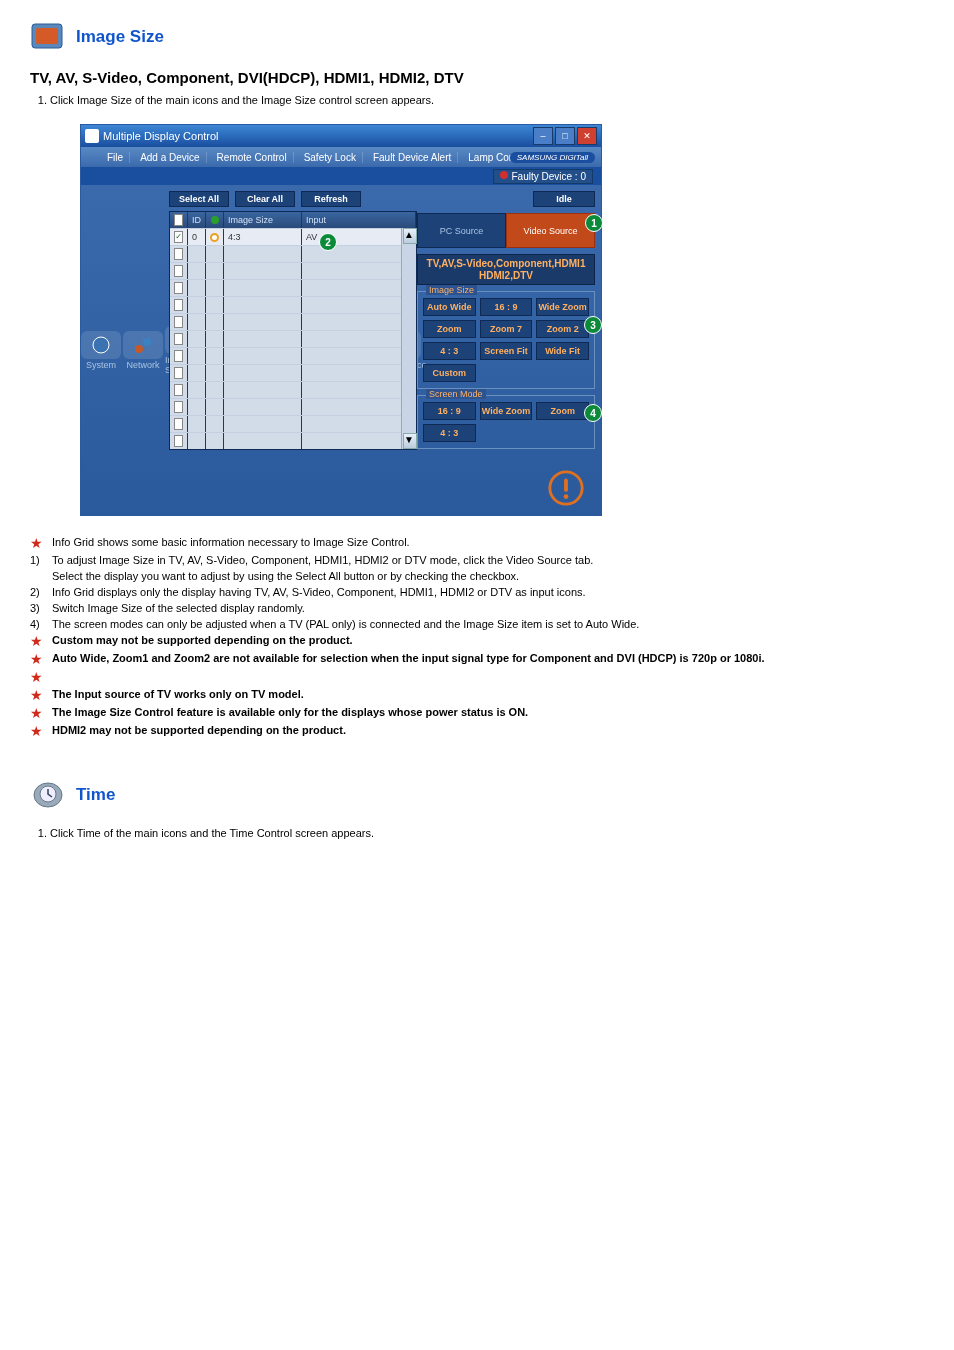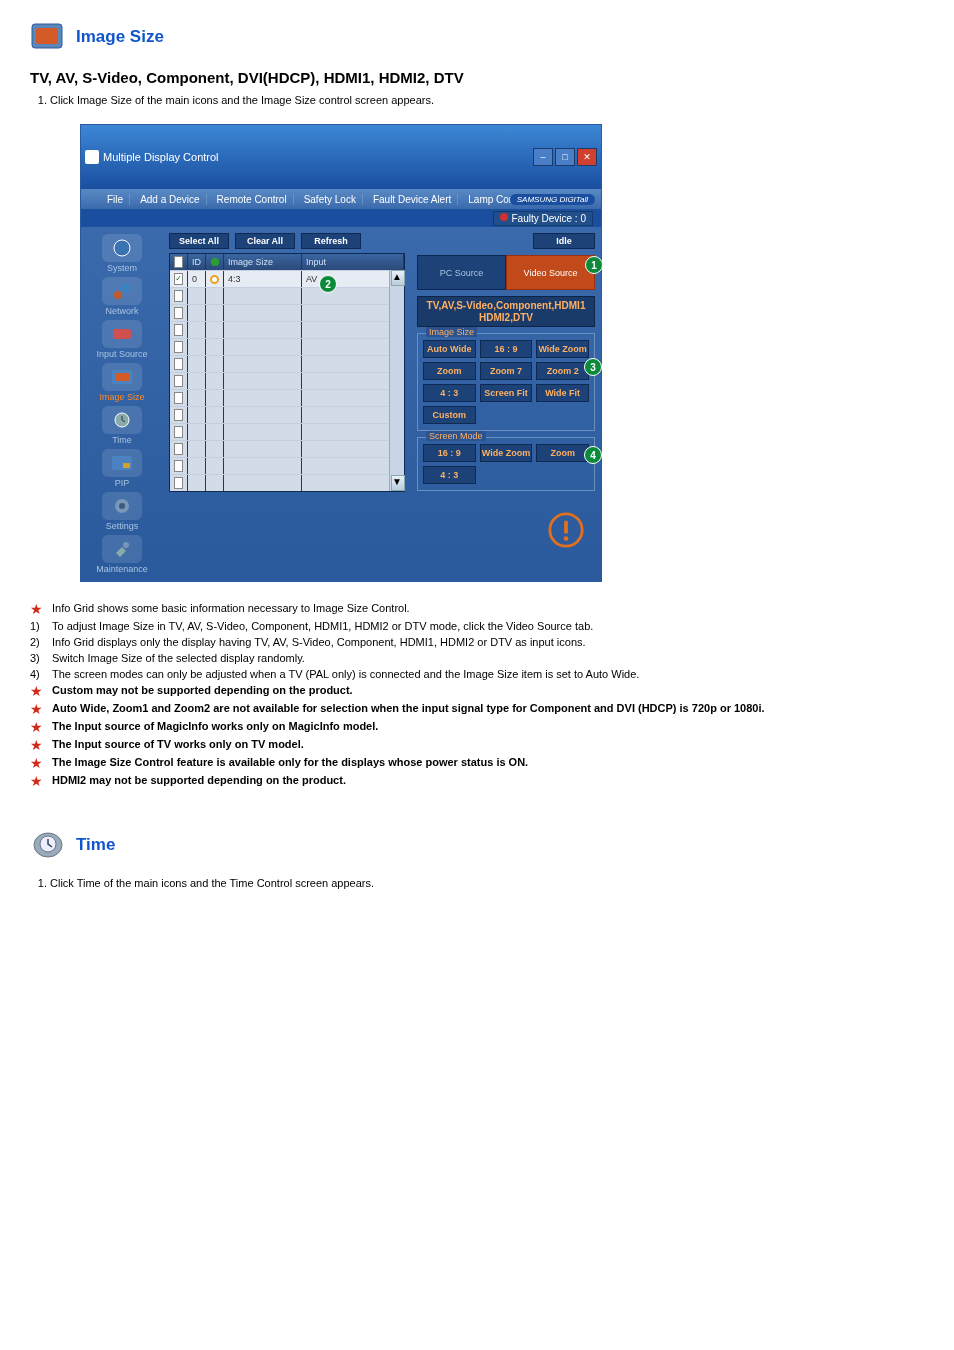--- a/index.html
+++ b/index.html
@@ -45,26 +45,26 @@
   
   .app-window {
     width: 520px;
     margin: 10px 0 20px 50px;
     border: 1px solid #2a5aa0;
     background: #3a6aac;
     font-family: Tahoma, Arial, sans-serif;
     font-size: 10px;
   }
   .titlebar {
-    height: 40px;
+    height: 22px;
     background: linear-gradient(#3d87d6, #1a4e9f);
     display: flex;
     align-items: center;
     justify-content: space-between;
-    padding: 12px 4px;
+    padding: 0 4px;
     color: #fff;
     font-size: 11px;
   }
   .titlebar-left { display: flex; align-items: center; gap: 4px; }
   .titlebar-icon {
     width: 14px; height: 14px; background: #fff; border-radius: 2px;
     display: inline-block;
   }
   .win-btns { display: flex; gap: 2px; }
   .win-btn {
@@ -118,23 +118,23 @@
     padding: 1px 6px;
     display: flex; align-items: flex-start; gap: 4px;
   }
   .faulty-dot { width: 8px; height: 8px; background: #d03030; border-radius: 50%; }
   .app-body {
     display: flex;
     background: linear-gradient(#3a6aac, #2a5a9c);
   }
   .sidebar {
     width: 82px;
-    padding: 6px 0;
-    display: flex;
-    flex-direction: column;
+    padding: 22px 0;
+    display: flex;
+    flex-direction: row;
     align-items: center;
     gap: 2px;
   }
   .sb-item {
     width: 72px;
     display: flex;
     flex-direction: column;
     align-items: center;
     padding: 1px 0;
     cursor: pointer;
@@ -148,21 +148,21 @@
   .sb-item .lbl {
     color: #a9c3e2;
     font-size: 9px;
     margin-top: 1px;
   }
   .sb-item.selected .lbl { color: #ff8a1f; }
   .main {
     flex: 1;
     padding: 6px;
     display: flex;
-    gap: 12px;
+    gap: 0;
   }
   .grid-area { flex: 1; }
   .grid-toolbar {
     display: flex;
     gap: 6px;
     margin-bottom: 4px;
   }
   .g-btn {
     background: #1c4278;
     color: #fff;
@@ -641,20 +641,21 @@
 
 <div class="notes">
   <div class="row">
       <div class="marker star">★</div>
       <div class="txt">Info Grid shows some basic information necessary to Image Size Control.</div>
     </div>
   <div class="row">
       <div class="marker num">1)</div>
       <div class="txt">To adjust Image Size in TV, AV, S-Video, Component, HDMI1, HDMI2 or DTV mode, click the Video Source tab.</div>
     </div>
+  <div class="sub">Select the display you want to adjust by using the Select All button or by checking the checkbox.</div>
   <div class="row">
       <div class="marker num">2)</div>
       <div class="txt">Info Grid displays only the display having TV, AV, S-Video, Component, HDMI1, HDMI2 or DTV as input icons.</div>
     </div>
   <div class="row">
       <div class="marker num">3)</div>
       <div class="txt">Switch Image Size of the selected display randomly.</div>
     </div>
   <div class="row">
       <div class="marker num">4)</div>
@@ -663,21 +664,20 @@
   <div class="row">
       <div class="marker star">★</div>
       <div class="txt bold">Custom may not be supported depending on the product.</div>
     </div>
   <div class="row">
       <div class="marker star">★</div>
       <div class="txt bold">Auto Wide, Zoom1 and Zoom2 are not available for selection when the input signal type for Component and DVI (HDCP) is 720p or 1080i.</div>
     </div>
   <div class="row">
       <div class="marker star">★</div>
-      <div class="txt bold">The Input source of MagicInfo works only on MagicInfo model.</div>
     </div>
   <div class="row">
       <div class="marker star">★</div>
       <div class="txt bold">The Input source of TV works only on TV model.</div>
     </div>
   <div class="row">
       <div class="marker star">★</div>
       <div class="txt bold">The Image Size Control feature is available only for the displays whose power status is ON.</div>
     </div>
   <div class="row">

